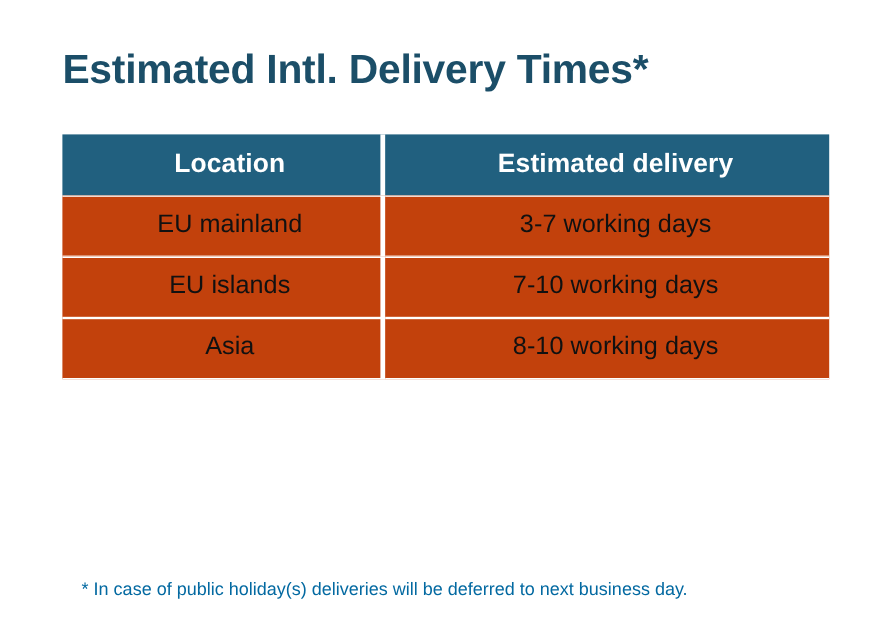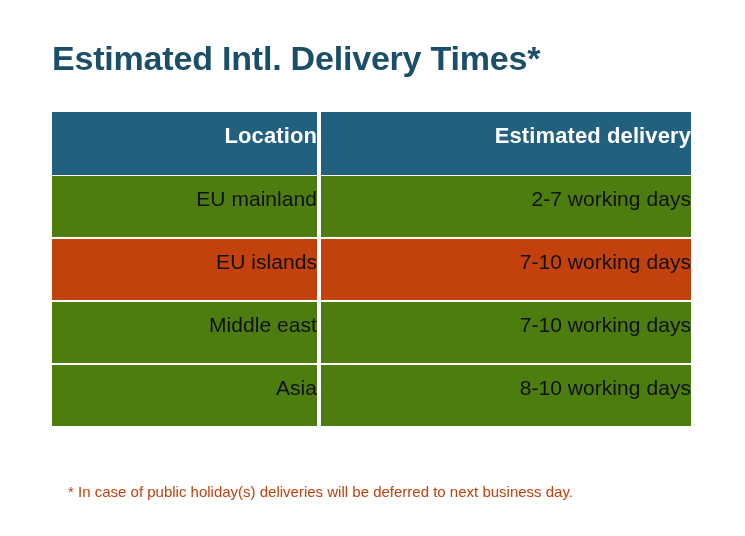--- a/index.html
+++ b/index.html
@@ -49,23 +49,23 @@
     border-spacing: 0;
     table-layout: fixed;
   }
 
   .delivery-table tr {
     height: 49px;
   }
 
   .delivery-table th,
   .delivery-table td {
-    padding: 0 0 16px 14px;
+    padding: 0 0 4px 14px;
     margin: 0;
-    text-align: right;
+    text-align: center;
     vertical-align: middle;
     border-top: 1px solid #ffffff;
     border-bottom: 1px solid #ffffff;
     border-right: 4px solid #ffffff;
     overflow: hidden;
     white-space: nowrap;
   }
 
   .delivery-table th:last-child,
   .delivery-table td:last-child {
@@ -90,33 +90,33 @@
 
   
   .delivery-table tbody td {
     font-size: 21px;
     font-weight: 400;
     color: #111111;
     height: 45px;
     letter-spacing: 0.05px;
   }
 
-  .delivery-table tbody tr.row-odd td  { background: #4d7c0f; }
+  .delivery-table tbody tr.row-odd td  { background: #c2410c; }
   .delivery-table tbody tr.row-even td { background: #c2410c; }
 
   
   .footnote {
     position: absolute;
     left: 68px;
     top: 481px;
     width: 640px;
     font-size: 15px;
     line-height: 22px;
     font-weight: 400;
-    color: #c2410c;
+    color: #0369a1;
     white-space: nowrap;
   }
 </style>
 </head>
 <body>
 
 <div id="page-root">
 
   <div class="page-title">Estimated Intl. Delivery Times*</div>
 
@@ -127,28 +127,24 @@
     </colgroup>
     <thead>
       <tr>
         <th>Location</th>
         <th>Estimated delivery</th>
       </tr>
     </thead>
     <tbody id="table-body">
       <tr class="row-odd">
         <td>EU mainland</td>
-        <td>2-7 working days</td>
+        <td>3-7 working days</td>
       </tr>
       <tr class="row-even">
         <td>EU islands</td>
-        <td>7-10 working days</td>
-      </tr>
-      <tr class="row-odd">
-        <td>Middle east</td>
         <td>7-10 working days</td>
       </tr>
       <tr class="row-odd">
         <td>Asia</td>
         <td>8-10 working days</td>
       </tr>
     </tbody>
   </table>
 
   <div class="footnote">* In case of public holiday(s) deliveries will be deferred to next business day.</div>

